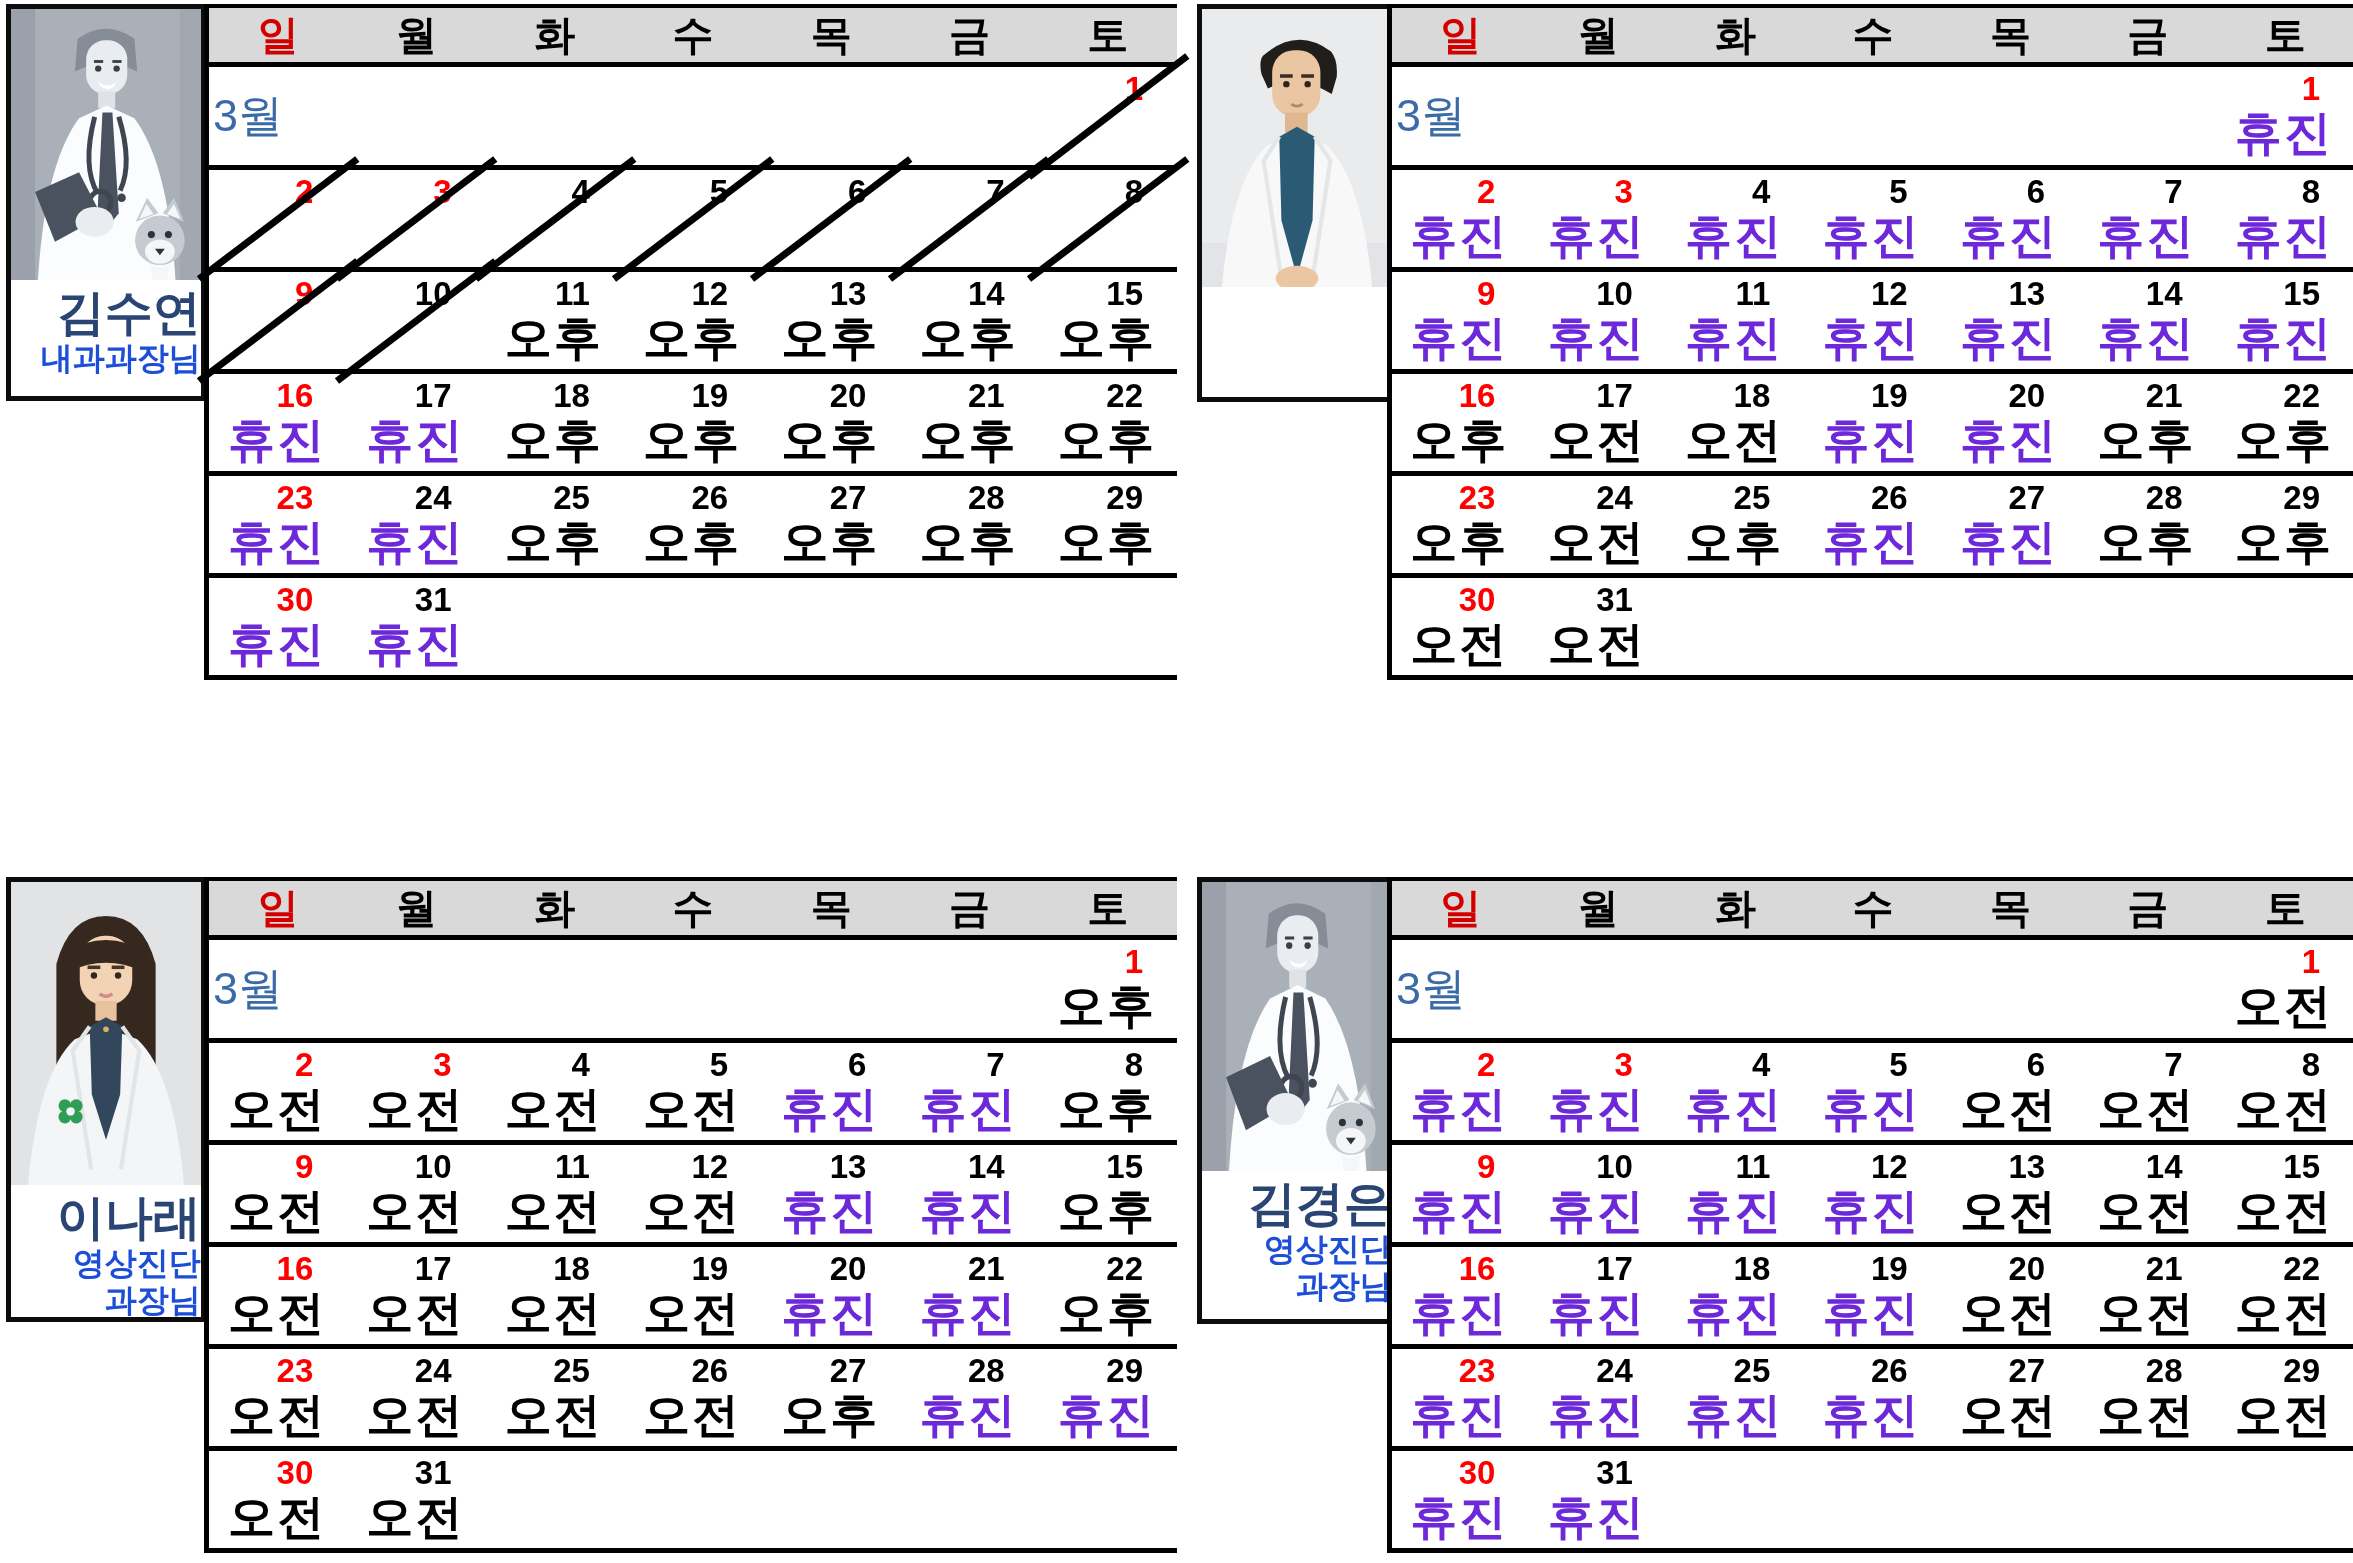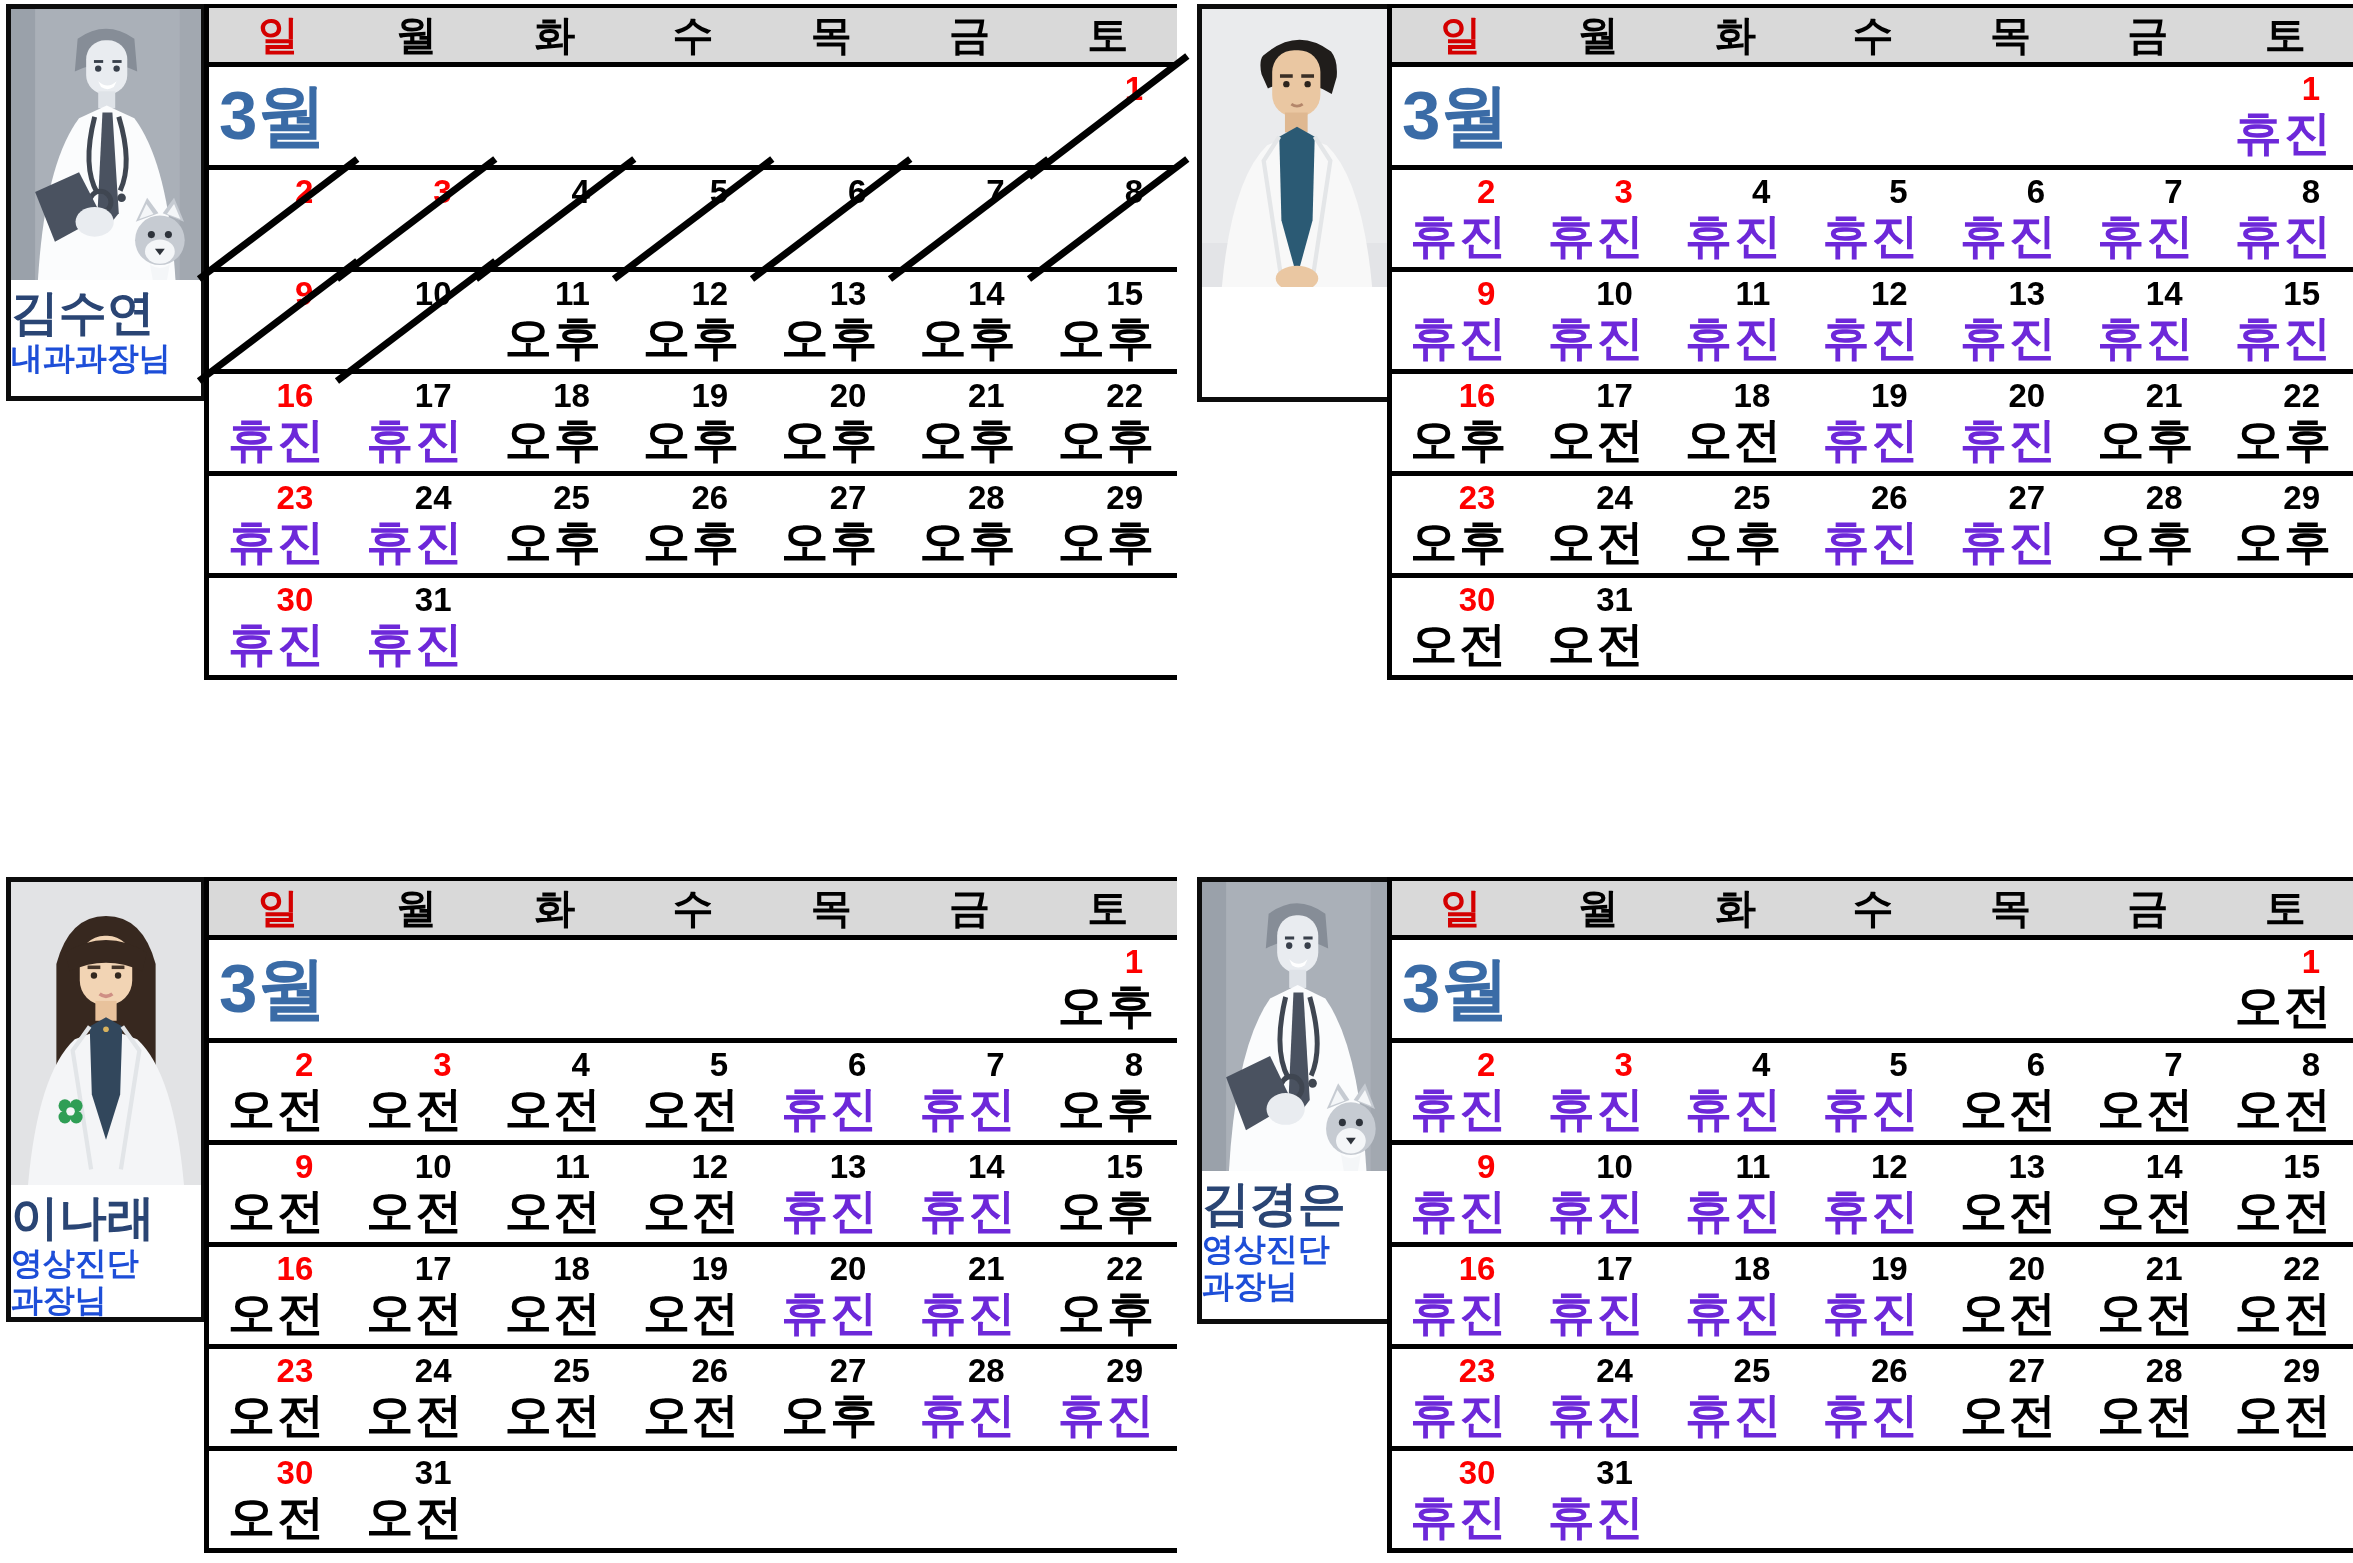--- a/index.html
+++ b/index.html
@@ -16,38 +16,38 @@
   .q1 .photo-box{height:387px}
   .q2 .photo-box{height:388px}
   .q3 .photo-box{height:435px}
   .q4 .photo-box{height:437px}
   .photo{width:100%;overflow:hidden;}
   .q1 .photo{height:271px}
   .q2 .photo{height:278px}
   .q3 .photo{height:303px}
   .q4 .photo{height:289px}
   .photo svg{display:block;width:100%;height:100%;}
-  .label{text-align:left;padding-top:5.7px;}
+  .label{text-align:right;padding-top:5.7px;}
   .doc-name{font-size:48px;font-weight:bold;color:#2a4574;line-height:1.12;}
   .doc-title{font-size:32px;font-weight:bold;color:#1d4ed8;line-height:1.15;}
   .doc-title:empty{display:none}
 
   
   .calendar{position:absolute;top:4.3px;border-left:5.7px solid #000;box-sizing:content-box;}
   .q1 .calendar,.q3 .calendar{left:204px;width:968px}
   .q2 .calendar,.q4 .calendar{left:196px;width:962px}
   .cal-header{height:54px;border-top:4.3px solid #000;border-bottom:5.7px solid #000;background:#d9d9d9;
               display:grid;grid-template-columns:repeat(7,1fr);align-items:center;}
   .wd{text-align:center;font-size:41px;font-weight:bold;color:#000;}
   .wd.sun{color:#d40000;}
   .cal-row{position:relative;display:grid;grid-template-columns:repeat(7,1fr);
            border-bottom:5.7px solid #000;height:97px;background:#fff;}
   .cal-row.month-row{height:98px;}
-  .month-label{position:absolute;left:10px;top:50%;transform:translateY(-50%);
-               font-size:69px;font-weight:bold;color:#3a6ba6;z-index:2;}
+  .month-label{position:absolute;left:4px;top:50%;transform:translateY(-50%);
+               font-size:45px;font-weight:normal;color:#3a6ba6;z-index:2;}
   .cell{position:relative;}
   .dnum{display:block;text-align:right;padding:4.3px 34px 0 0;font-size:33px;font-weight:bold;color:#000;line-height:1.05;}
   .dnum.red{color:#fe0000;}
   .sched{display:block;text-align:right;padding:1.4px 21px 0 0;font-size:47px;font-weight:bold;color:#000;letter-spacing:2.1px;line-height:1.05;}
   .sched.closed{color:#6d28d9;text-align:right;}
   .slash{position:absolute;left:-10px;top:-11.3px;width:calc(100% + 20px);height:calc(100% + 23px);z-index:1;overflow:visible;}
   .slash line{stroke:#000;stroke-width:7;}
 </style>
 </head>
 <body>

